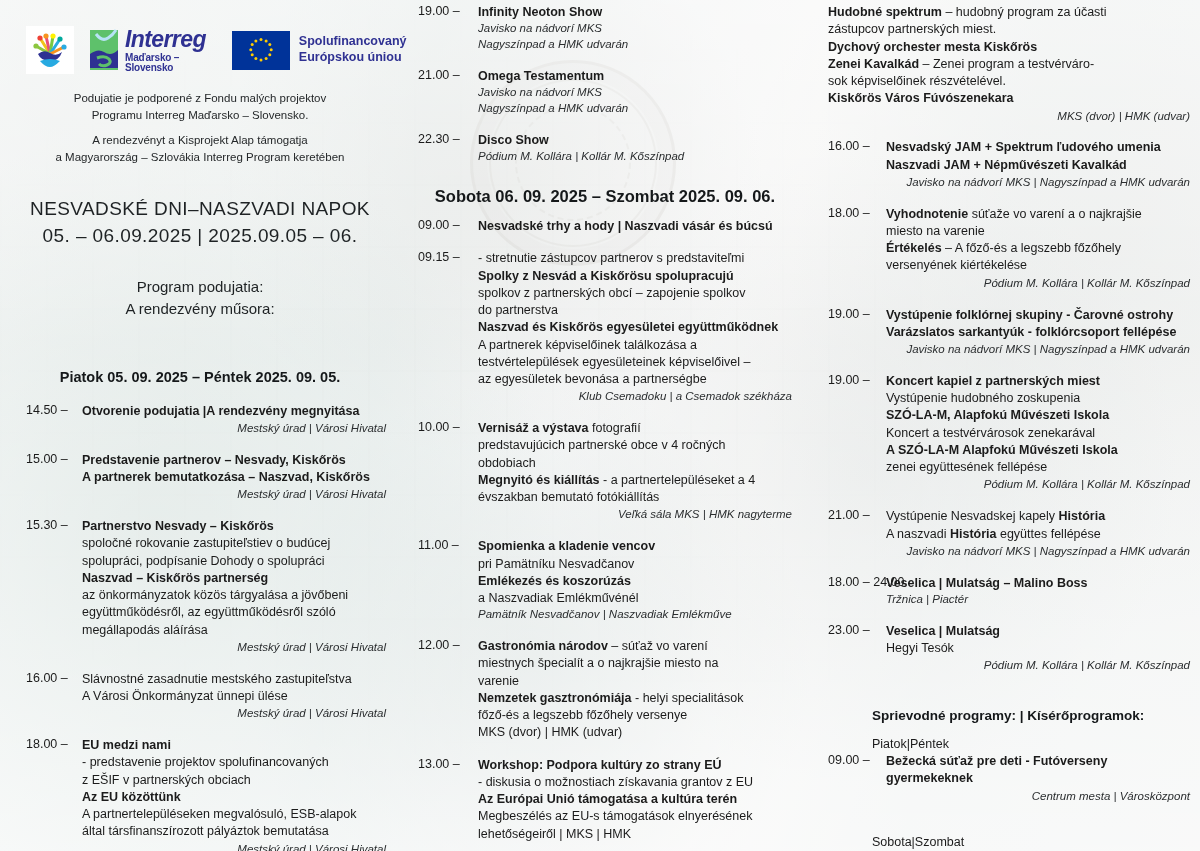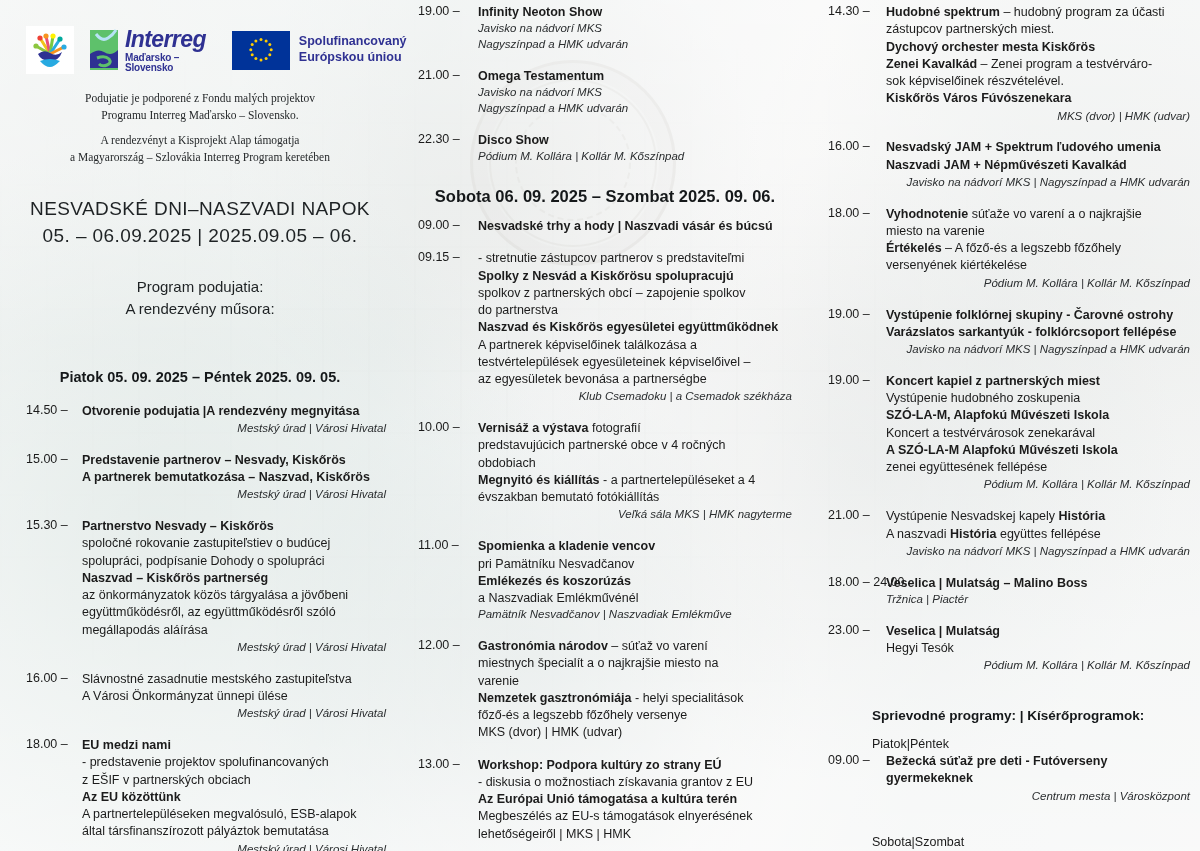--- a/index.html
+++ b/index.html
@@ -71,21 +71,21 @@
   .ir-mark{width:32px;height:44px;position:relative;}
   .ir-text{line-height:1;}
   .ir-word{font-weight:bold;font-size:23px;color:#2f3192;letter-spacing:-.6px;font-style:italic;}
   .ir-sub{font-weight:bold;font-size:10px;color:#2f3192;margin-top:2px;letter-spacing:-.2px;}
   .eu{display:flex;align-items:center;gap:9px;margin-left:12px;}
   .eu-flag{width:58px;height:39px;background:#003399;position:relative;}
   .eu-text{font-size:12.5px;font-weight:bold;color:#2f3192;line-height:1.25;}
 
   
   .intro{
-    margin-top:16px;text-align:center;font-size:11.5px;line-height:1.45;color:#25282a;width:400px;font-family:Liberation Serif, serif;
+    margin-top:16px;text-align:center;font-size:11.5px;line-height:1.45;color:#25282a;width:400px;
   }
   .intro p{margin:0;}
   .intro .gap{height:9px;}
 
   .maintitle{
     margin-top:30px;text-align:center;font-size:19px;letter-spacing:.4px;line-height:1.42;color:#1e2224;width:400px;
   }
   .maintitle div{white-space:nowrap;}
   .subtitle{
     margin-top:26px;text-align:center;font-size:15px;line-height:1.5;color:#1e2224;width:400px;
@@ -363,21 +363,20 @@
               <span class="ln"><span>lehetőségeiről  |  MKS  |  HMK</span></span>
             </div>
           </div>
         </div>
 
     </div>
 
     <div class="col col-right">
       <div class="items" id="saturday-right">
           <div class="item">
-            <div class="time">14.30 –</div>
             <div class="body">
               <span class="ln"><span class="b">Hudobné spektrum</span><span> – hudobný program za účasti</span></span>
               <span class="ln"><span>zástupcov partnerských miest.</span></span>
               <span class="ln"><span class="b">Dychový orchester mesta Kiskőrös</span></span>
               <span class="ln"><span class="b">Zenei Kavalkád</span><span> – Zenei program a testvérváro-</span></span>
               <span class="ln"><span>sok képviselőinek részvételével.</span></span>
               <span class="ln"><span class="b">Kiskőrös Város Fúvószenekara</span></span>
               <span class="place">MKS (dvor)  |  HMK (udvar)</span>
             </div>
           </div>

